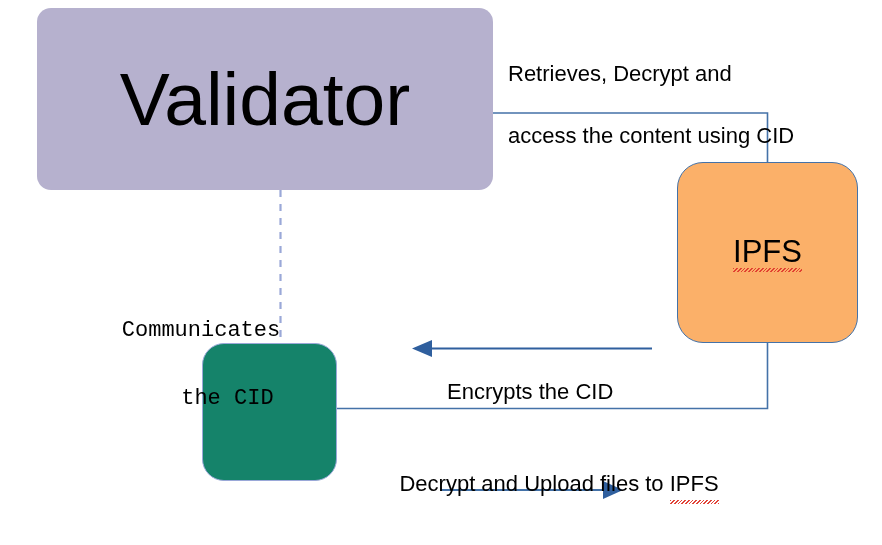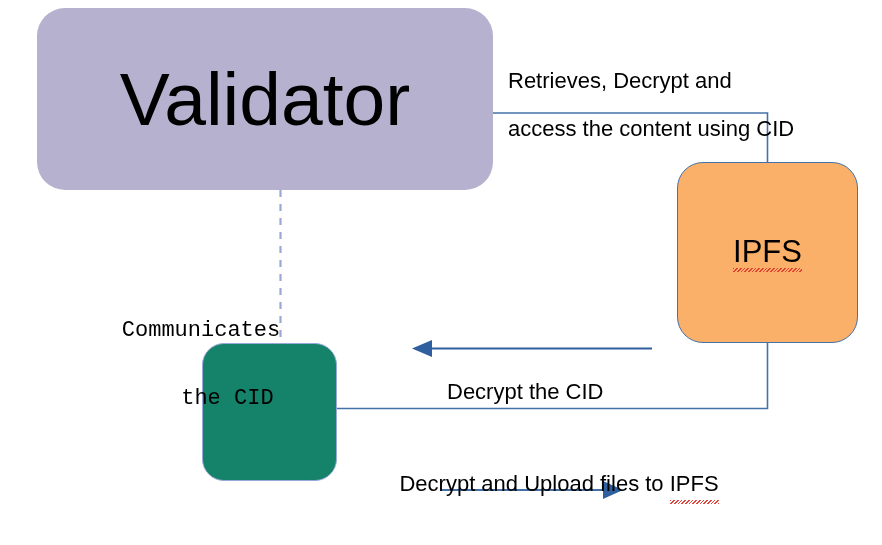--- a/index.html
+++ b/index.html
@@ -28,21 +28,21 @@
     color: #000000;
     line-height: 1.05;
     white-space: pre;
   }
   #node-validator {
     left: 37px;
     top: 8px;
     width: 456px;
     height: 182px;
     background: #b6b1ce;
-    border-radius: 28px;
+    border-radius: 14px;
     font-size: 75px;
   }
   #node-ipfs {
     left: 677px;
     top: 162px;
     width: 181px;
     height: 181px;
     background: #fab濃;
     background: #fbb museum;
     border-radius: 26px;
@@ -57,22 +57,22 @@
     border: 1px solid #9aa8d8;
     border-radius: 22px;
   }
   .label {
     position: absolute;
     color: #000000;
     font-size: 22px;
     line-height: 34px;
     white-space: pre-wrap;
   }
-  #label-retrieve  { left: 508px; top: 64px;  width: 300px; }
-  #label-access    { left: 508px; top: 112px; width: 300px; }
+  #label-retrieve  { left: 508px; top: 57px;  width: 300px; }
+  #label-access    { left: 508px; top: 119px; width: 300px; }
   #label-communicates {
     left: 113px; top: 246px; width: 176px; text-align: center; font-family: Liberation Mono, monospace;
   }
   #label-returns   { left: 447px; top: 375px; width: 260px; }
   #label-encrypts  { left: 375px; top: 433px; width: 420px; }
   .squiggle {
     position: relative;
     display: inline-block;
     text-align: center;
   }
@@ -142,19 +142,19 @@
 
   <div class="label" id="label-retrieve">Retrieves, Decrypt and</div>
 
   <div class="label" id="label-access">access the content using CID</div>
 
   <div class="label" id="label-communicates">
     <span>Communicates</span><br>
     <span>the CID</span>
   </div>
 
-  <div class="label" id="label-returns">Decrypt the CID</div>
+  <div class="label" id="label-returns">Encrypts the CID</div>
 
   <div class="label" id="label-encrypts">
     <span>Decrypt and Upload files to </span><span class="squiggle">IPFS</span>
   </div>
 
 </div>
 
 </body></html>

